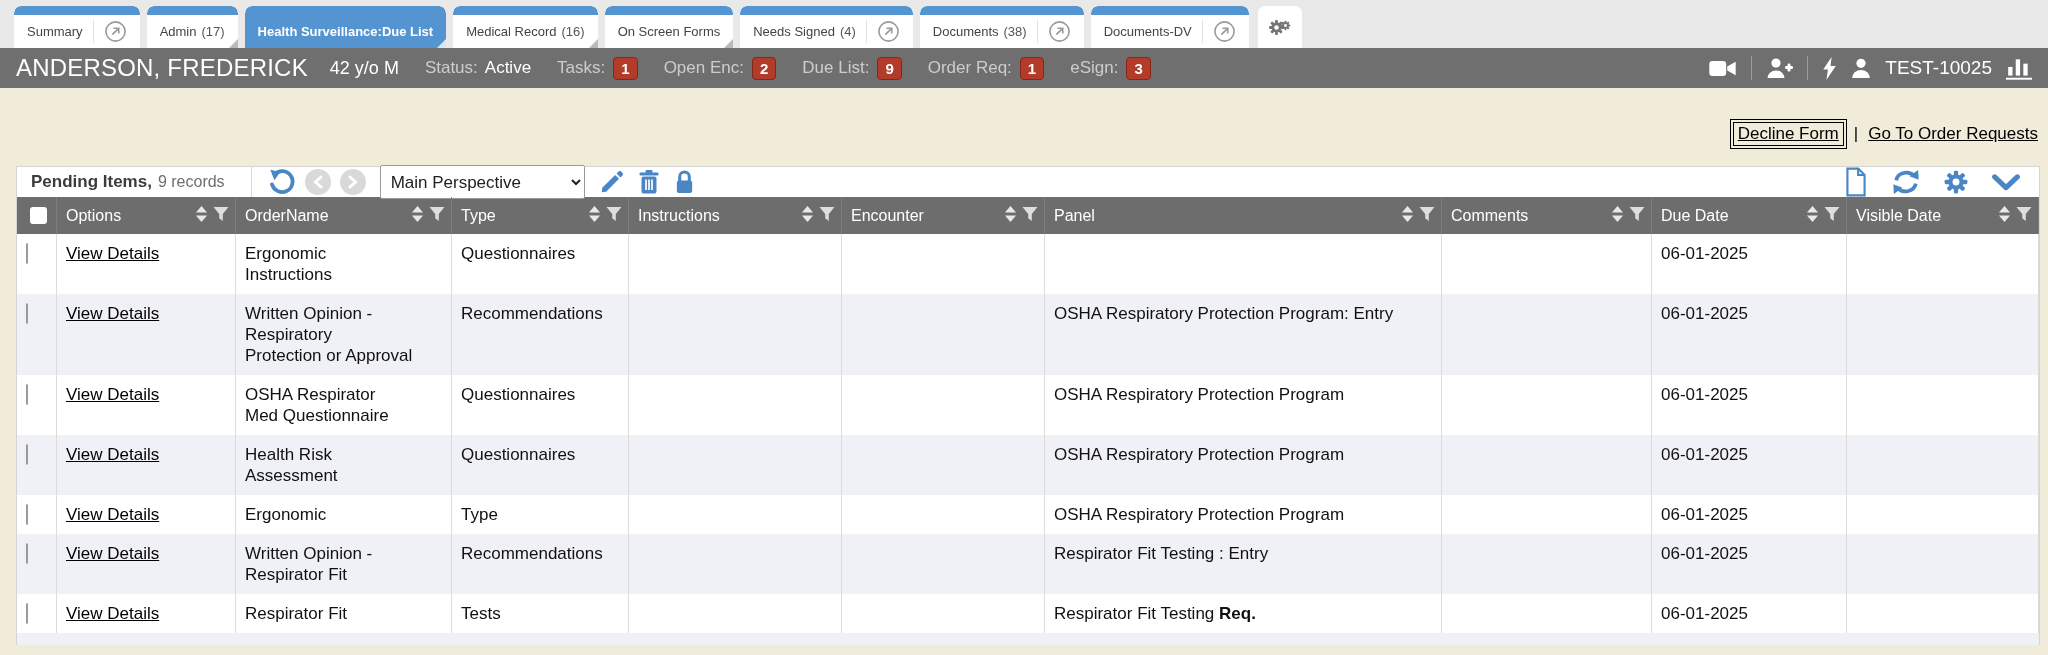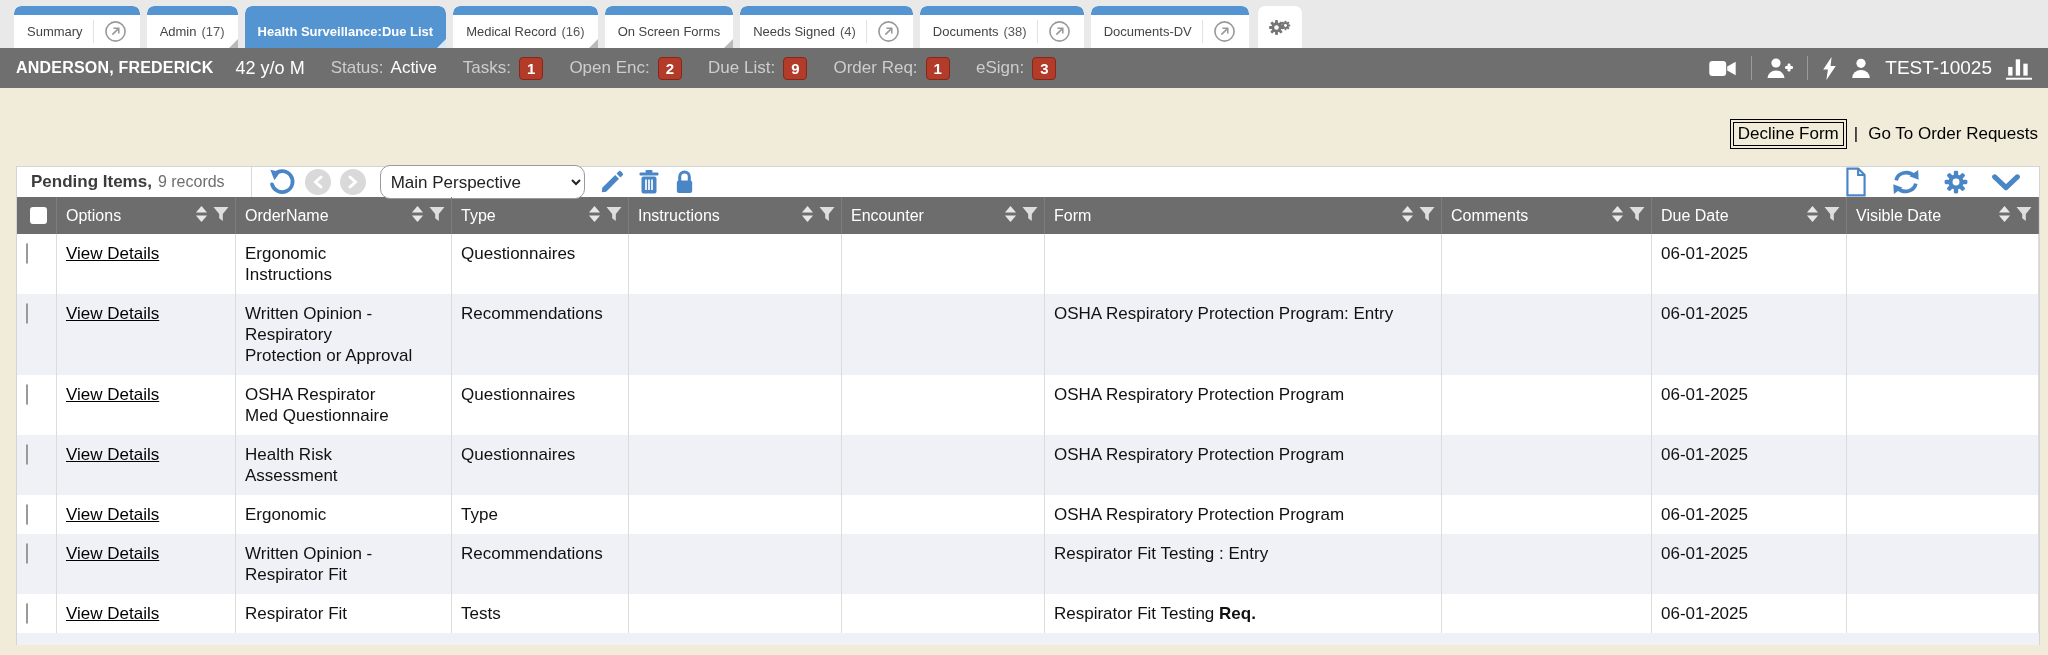--- a/index.html
+++ b/index.html
@@ -18,47 +18,47 @@
   .tcount { font-size:13px; color:#555; margin-left:5px; }
   .tpop { margin-left:10px; padding-left:10px; border-left:1px solid #e2e2e2; display:flex; align-items:center; }
   .fold { position:absolute; right:0; bottom:0; width:0; height:0;
           border-left:9px solid transparent; border-bottom:9px solid #b9b9b9; }
   .tab.active .fold { border-bottom-color:#d9e8f6; }
   .gearbtn { height:42px; width:44px; background:#fff; border-radius:7px 7px 0 0; margin-left:2px;
              display:flex; align-items:center; justify-content:center; cursor:pointer; }
 
   
   .banner { height:40px; background:#6f6f6f; display:flex; align-items:center; padding:0 16px; color:#fff; }
-  .pname { font-size:16px; font-weight:bold; letter-spacing:.2px; }
+  .pname { font-size:24px; font-weight:normal; letter-spacing:.2px; }
   .page-sex { font-size:18px; margin-left:22px; }
   .blabel { color:#cdcdcd; font-size:17px; margin-left:26px; }
   .bvalue { color:#fff; font-size:17px; margin-left:7px; }
   .badge { display:inline-block; margin-left:8px; background:#b23b2a; border:1px solid #872718;
            color:#fff; font-weight:bold; font-size:15px; line-height:1; padding:3px 7px; border-radius:4px; }
   .bright { margin-left:auto; display:flex; align-items:center; gap:14px; }
   .bdiv { width:1px; height:24px; background:#9b9b9b; }
   .userid { font-size:19px; }
 
   
   .linkband { height:78px; display:flex; justify-content:flex-end; align-items:center; padding:14px 10px 0 0; }
-  .linkband a { color:#000; font-size:17px; cursor:pointer; }
+  .linkband a { color:#000; font-size:17px; text-decoration:underline; cursor:pointer; }
   .focusbox { border:1.5px solid #000; outline:1.5px solid #000; outline-offset:2px; padding:1px 4px; }
   .lsep { margin:0 10px; font-size:17px; color:#000; }
 
   
   .panel { margin:0 8px 0 16px; background:#fff; border:1px solid #d5d5d5; border-bottom:none; }
   .toolbar { height:30px; display:flex; align-items:center; }
   .tb-title { height:100%; display:flex; align-items:center; padding:0 26px 0 14px; border-right:1px solid #d8d8d8; }
   .tb-title b { font-size:17px; color:#3c3c3c; }
   .tb-title span.rec { font-size:16px; color:#6e6e6e; margin-left:6px; }
   .tb-icons { display:flex; align-items:center; gap:9px; margin-left:16px; }
   .iconbtn { display:flex; align-items:center; justify-content:center; cursor:pointer; background:none; border:none; padding:0; }
   .circbtn { width:26px; height:26px; border-radius:50%; background:#d9d9d9; display:flex; align-items:center; justify-content:center; }
   select.persp { height:34px; width:205px; font-family:"Liberation Sans",sans-serif; font-size:17px; color:#222;
-                 border:1px solid #9a9a9a; border-radius:10px; background:#fff; margin:0 12px 0 14px; padding:0 6px; }
+                 border:1px solid #9a9a9a; border-radius:2px; background:#fff; margin:0 12px 0 14px; padding:0 6px; }
   .tb-right { margin-left:auto; display:flex; align-items:center; gap:22px; padding-right:18px; }
 
   
   .thead { display:flex; background:#6d6d6d; color:#fff; }
   .th { display:flex; align-items:center; padding:0 6px 0 9px; height:37px; border-right:1px solid #7d7d7d; font-size:16px; }
   .th .hlabel { flex:1; white-space:nowrap; overflow:hidden; }
   .hicons { display:flex; align-items:center; gap:5px; margin-left:4px; }
   .hcheck { width:17px; height:17px; background:#fff; border-radius:3px; margin:0 auto; }
   .trow { display:flex; background:#fff; }
   .trow.alt { background:#f0f1f6; }
@@ -394,21 +394,21 @@
           <span><svg width="13" height="18" viewBox="0 0 14 19">
               <polygon points="7,1 13,8 1,8" fill="#e8e8e8"></polygon>
               <polygon points="1,11 13,11 7,18" fill="#e8e8e8"></polygon>
             </svg></span>
           <span><svg width="16" height="16" viewBox="0 0 16 15">
               <polygon points="0.5,0.5 15.5,0.5 9.8,7.5 9.8,14.5 6.2,11.8 6.2,7.5" fill="#dedede"></polygon>
             </svg></span>
         </span>
       </div>
       <div class="th" style="width: 397px; flex: 0 0 397px;">
-        <span class="hlabel">Form</span>
+        <span class="hlabel">Panel</span>
         <span class="hicons">
           <span><svg width="13" height="18" viewBox="0 0 14 19">
               <polygon points="7,1 13,8 1,8" fill="#e8e8e8"></polygon>
               <polygon points="1,11 13,11 7,18" fill="#e8e8e8"></polygon>
             </svg></span>
           <span><svg width="16" height="16" viewBox="0 0 16 15">
               <polygon points="0.5,0.5 15.5,0.5 9.8,7.5 9.8,14.5 6.2,11.8 6.2,7.5" fill="#dedede"></polygon>
             </svg></span>
         </span>
       </div>

